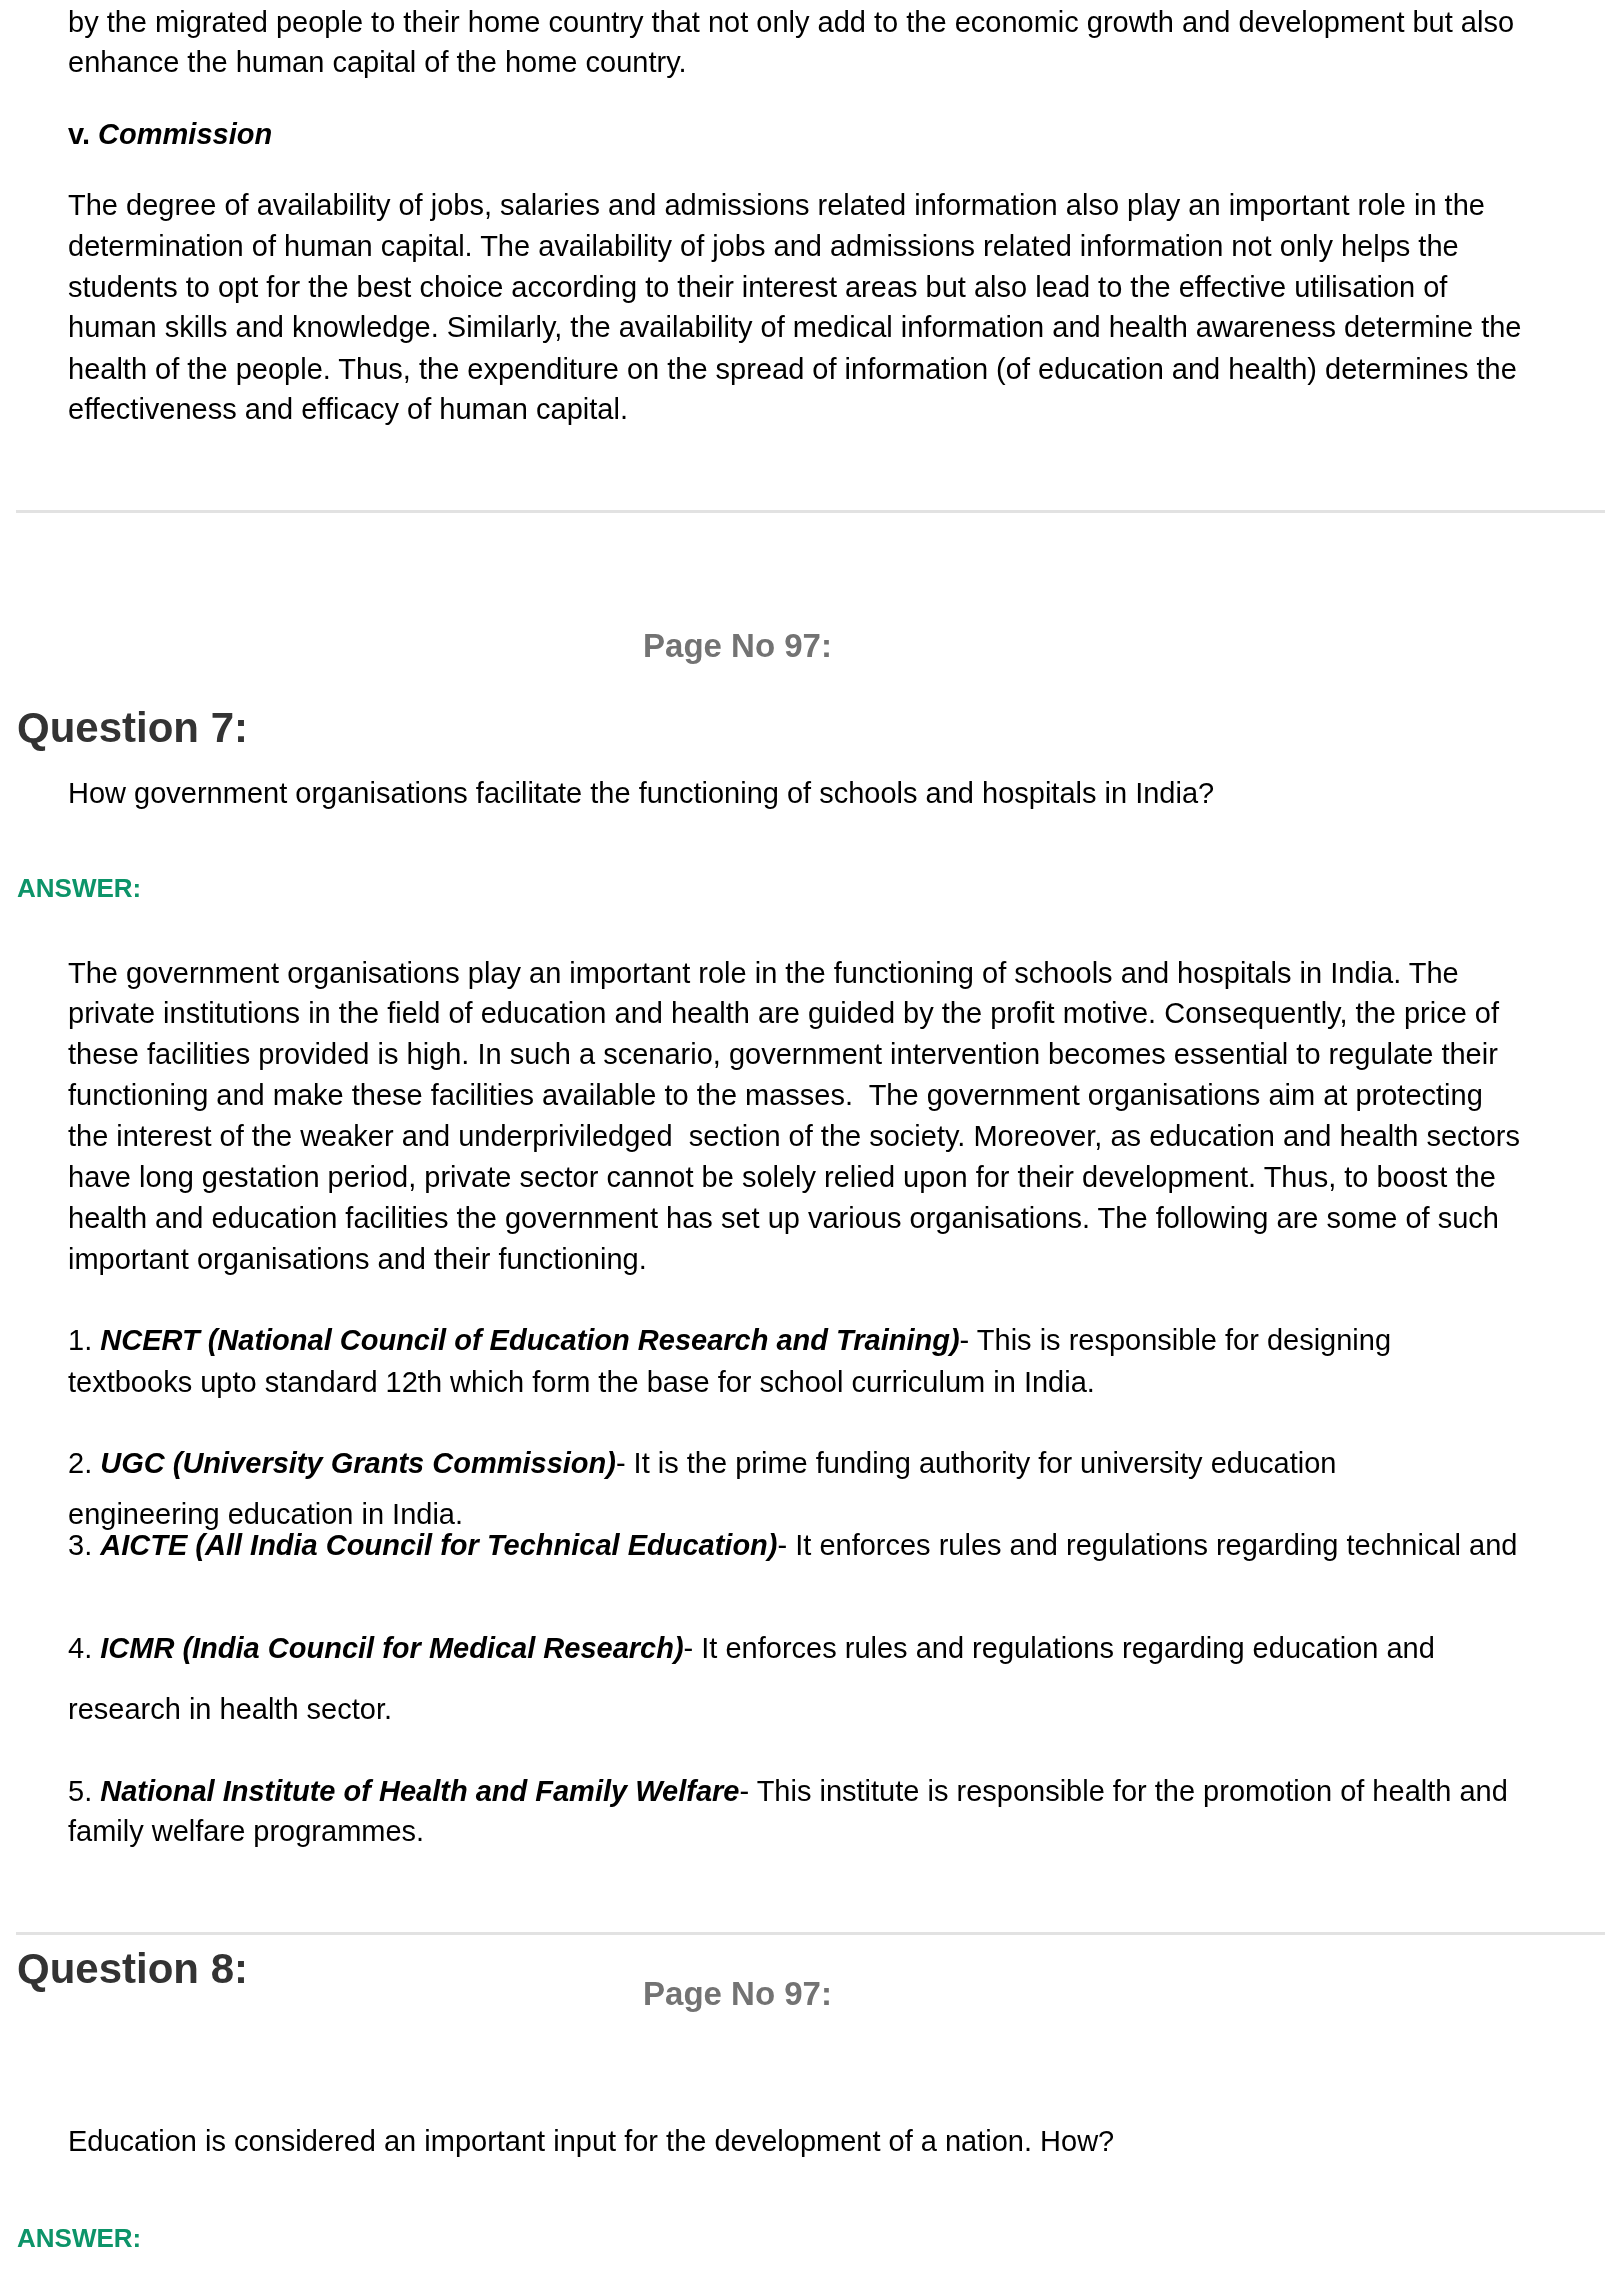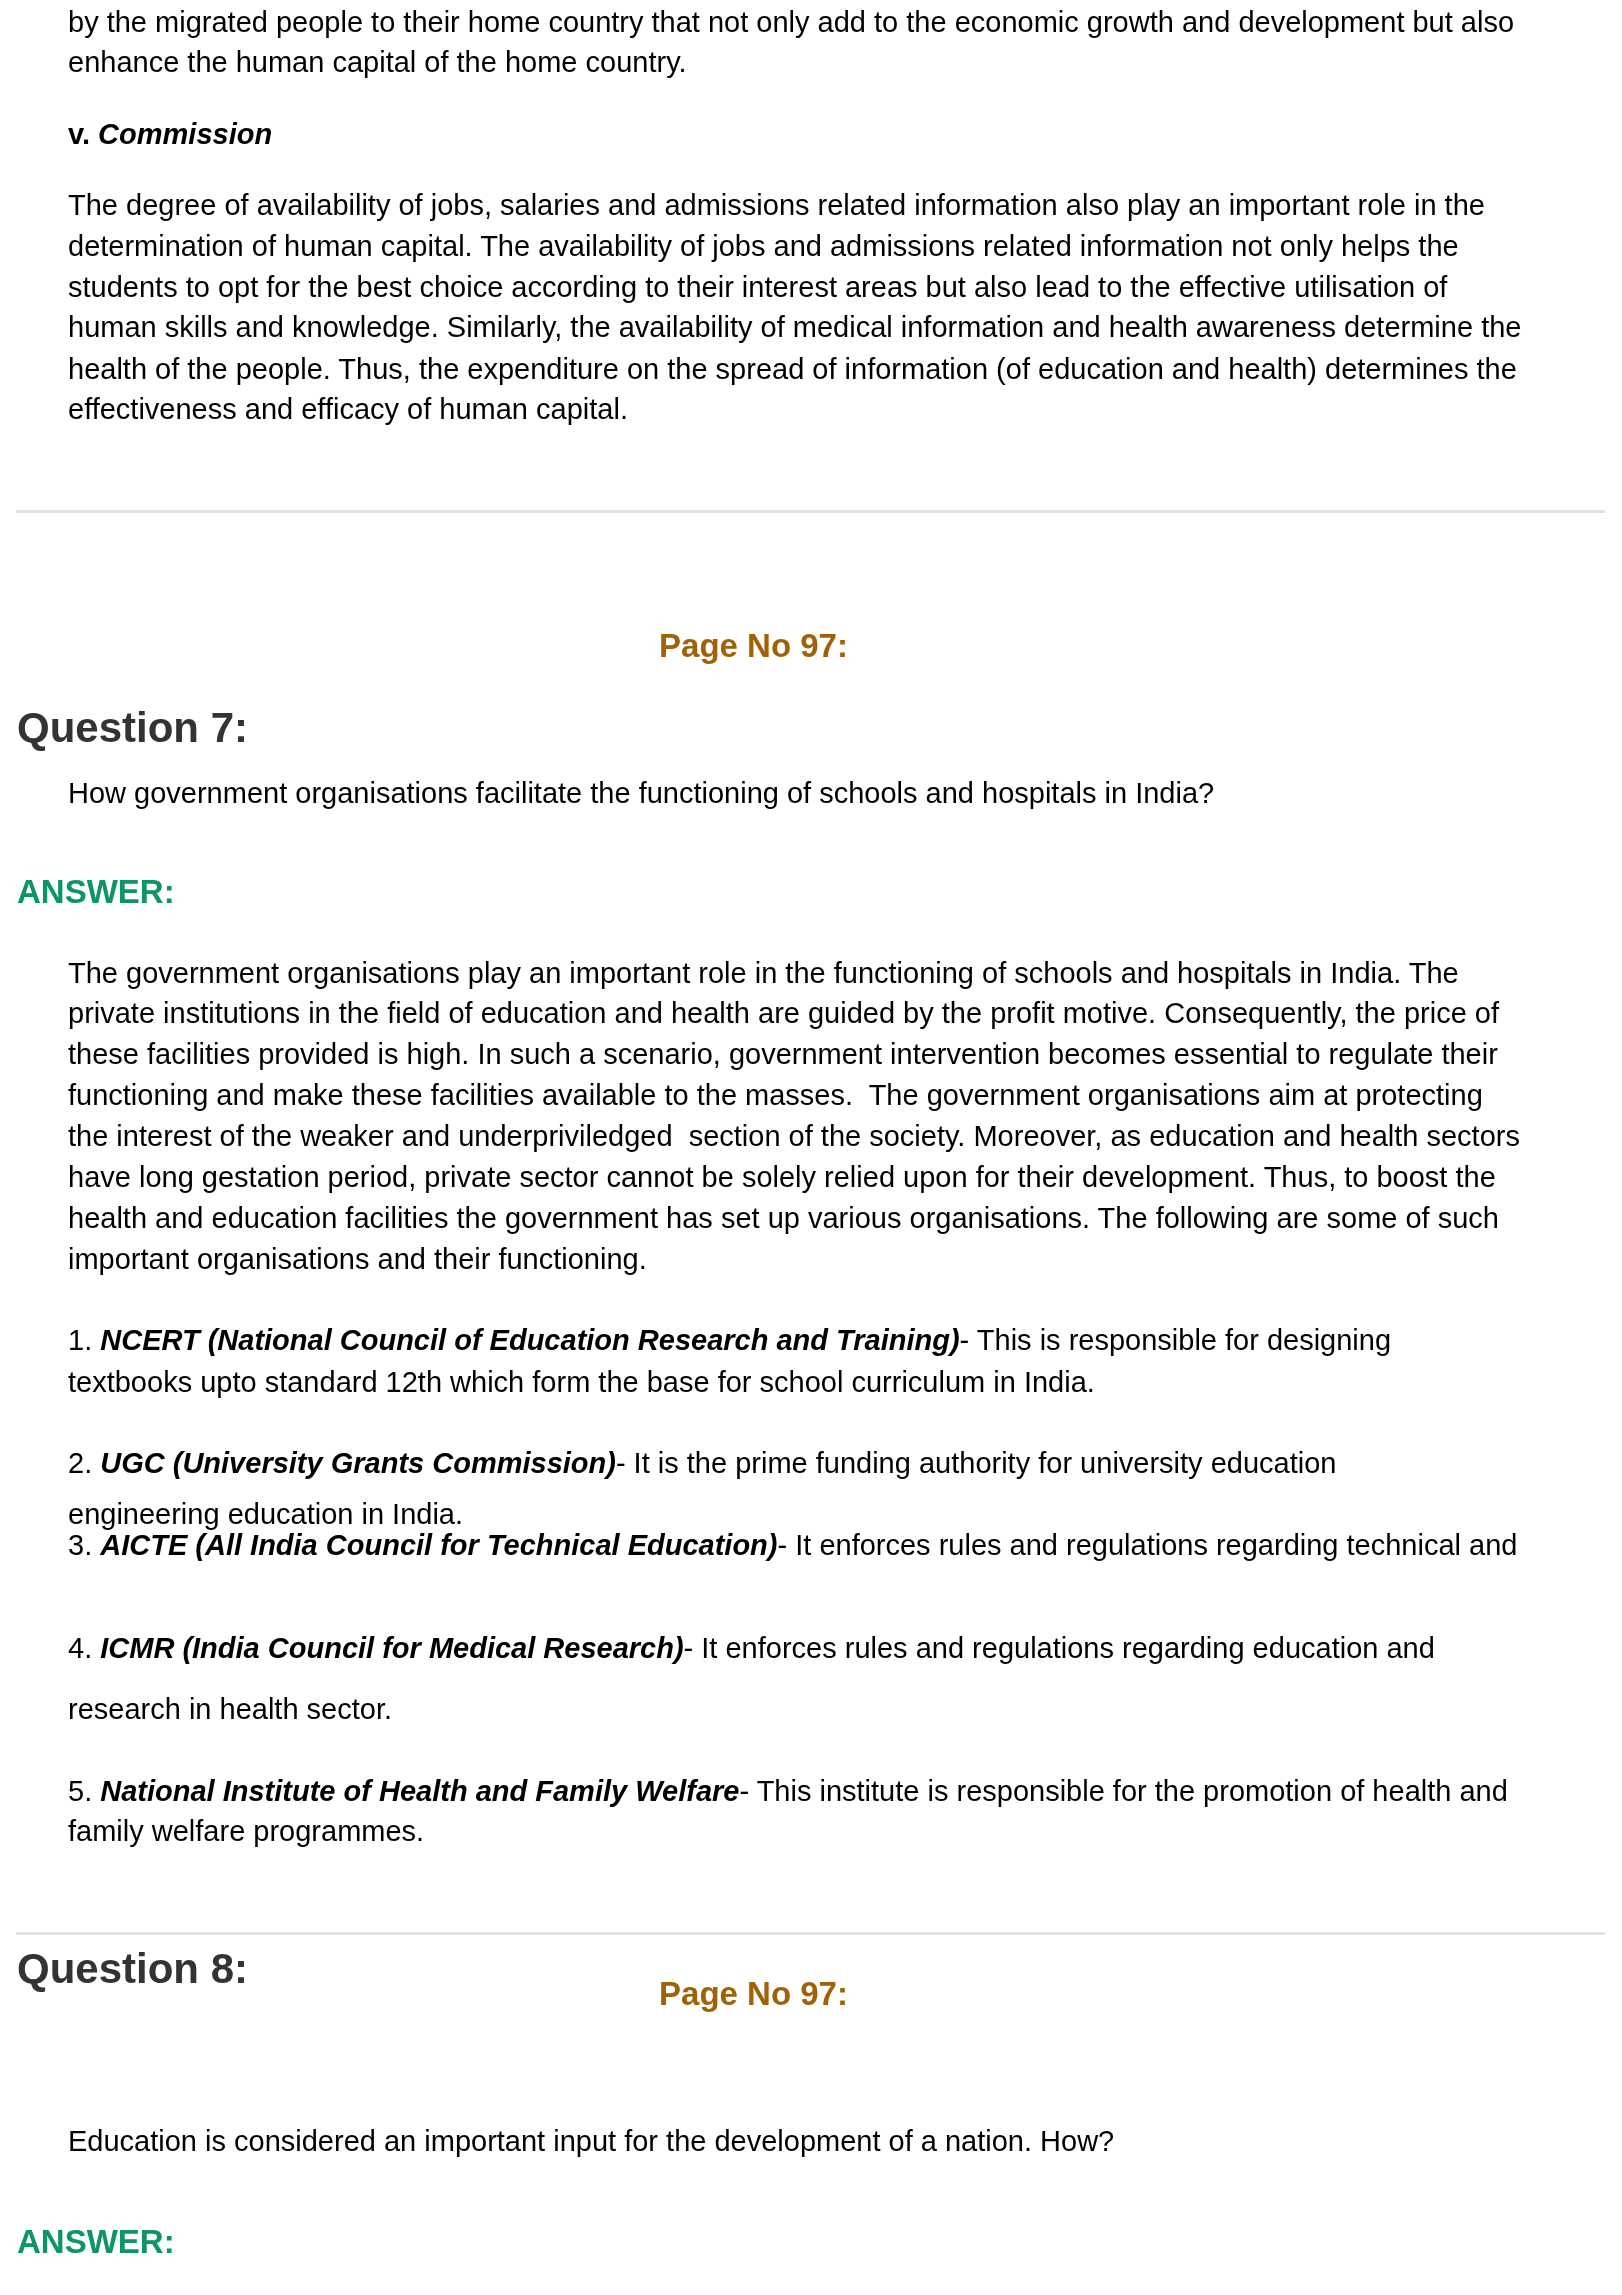--- a/index.html
+++ b/index.html
@@ -1,23 +1,23 @@
 <!DOCTYPE html>
 <html style="font-size:10.5px"><head>
 <meta charset="utf-8">
 <style>
   html, body { margin:0; padding:0; background:#ffffff; }
   body { width:1622px; height:2295px; position:relative; overflow:hidden;
          font-family:"Liberation Sans", sans-serif; color:#000; }
   .ln { position:absolute; left:68px; font-size:29px; line-height:1; white-space:pre; color:#000;text-align:center; }
   .b { font-weight:bold; }
   .bi { font-weight:bold; font-style:italic; }
-  .pageno { position:absolute; left:0; width:1475px; text-align:center; font-size:33px; font-weight:bold; color:#a16207; line-height:1;margin-left:16px; }
+  .pageno { position:absolute; left:0; width:1475px; text-align:center; font-size:33px; font-weight:bold; color:#737373; line-height:1; }
   .qhead { position:absolute; left:17px; font-size:42px; font-weight:bold; color:#333; line-height:1; }
-  .ahead { position:absolute; left:17px; font-size:33px; font-weight:bold; color:#0d9469; line-height:1; }
+  .ahead { position:absolute; left:17px; font-size:26px; font-weight:bold; color:#0d9469; line-height:1; }
   .hr { position:absolute; left:16.4px; width:1589px; height:2.6px; background:#e2e2e2; }
 </style>
 </head>
 <body>
 
 <div class="ln" style="top:7.9px">by the migrated people to their home country that not only add to the economic growth and development but also</div>
 <div class="ln" style="top:48px">enhance the human capital of the home country.</div>
 
 <div class="ln" style="top:120px"><span class="b">v. </span><span class="bi">Commission</span></div>
 <div class="ln" style="top:191px">The degree of availability of jobs, salaries and admissions related information also play an important role in the</div>

